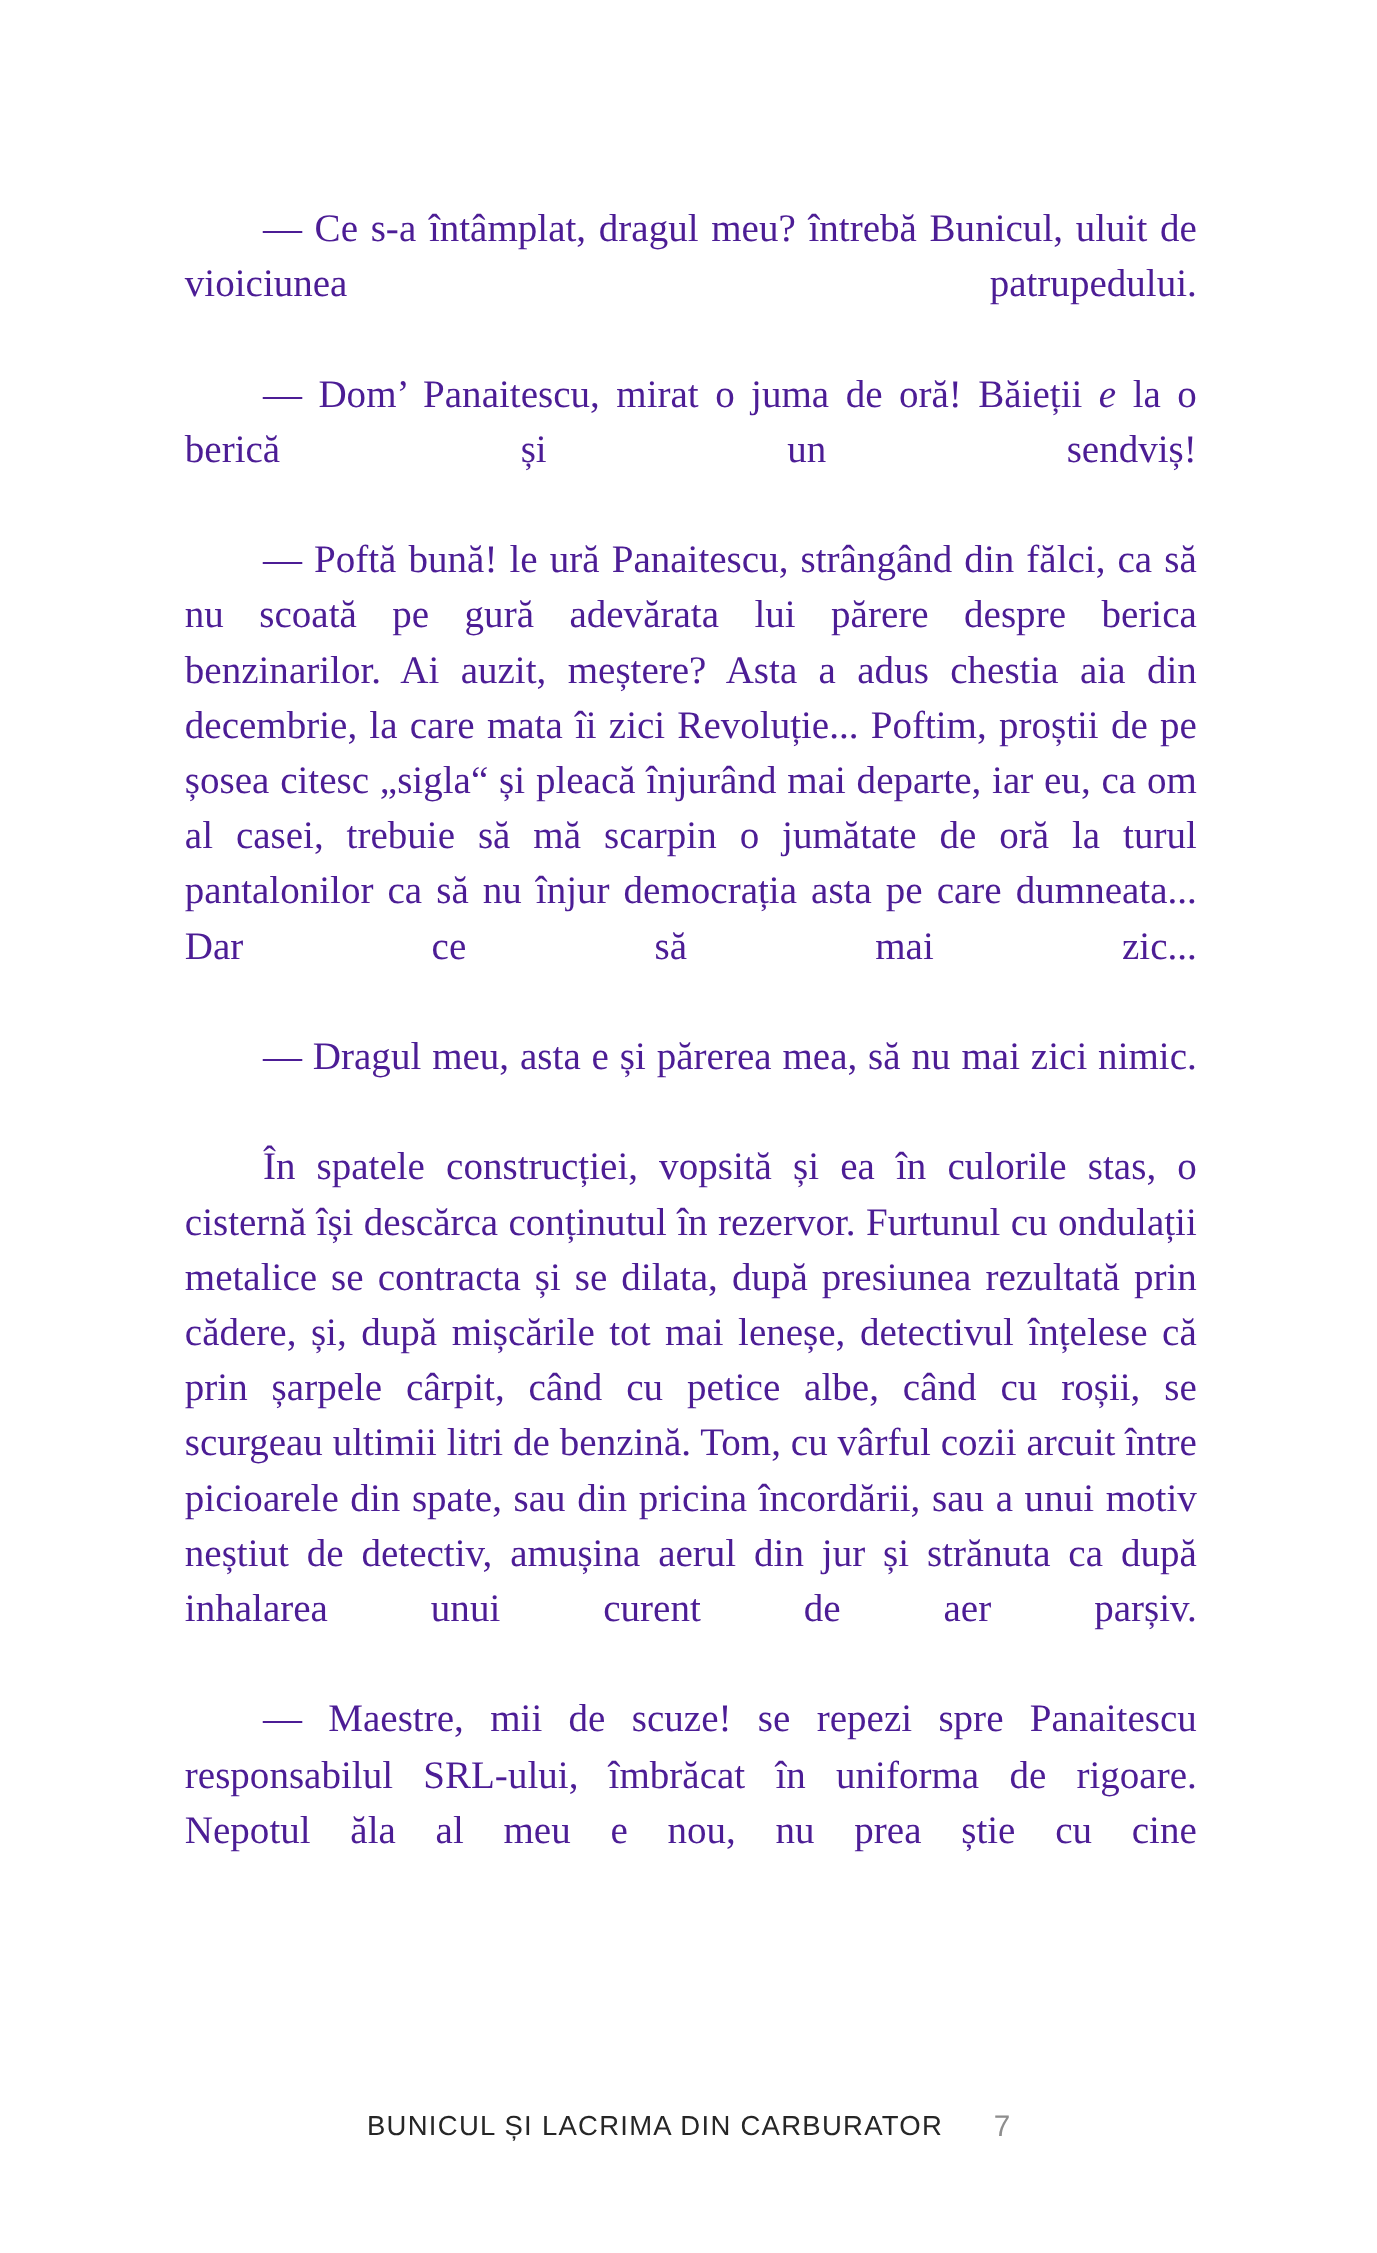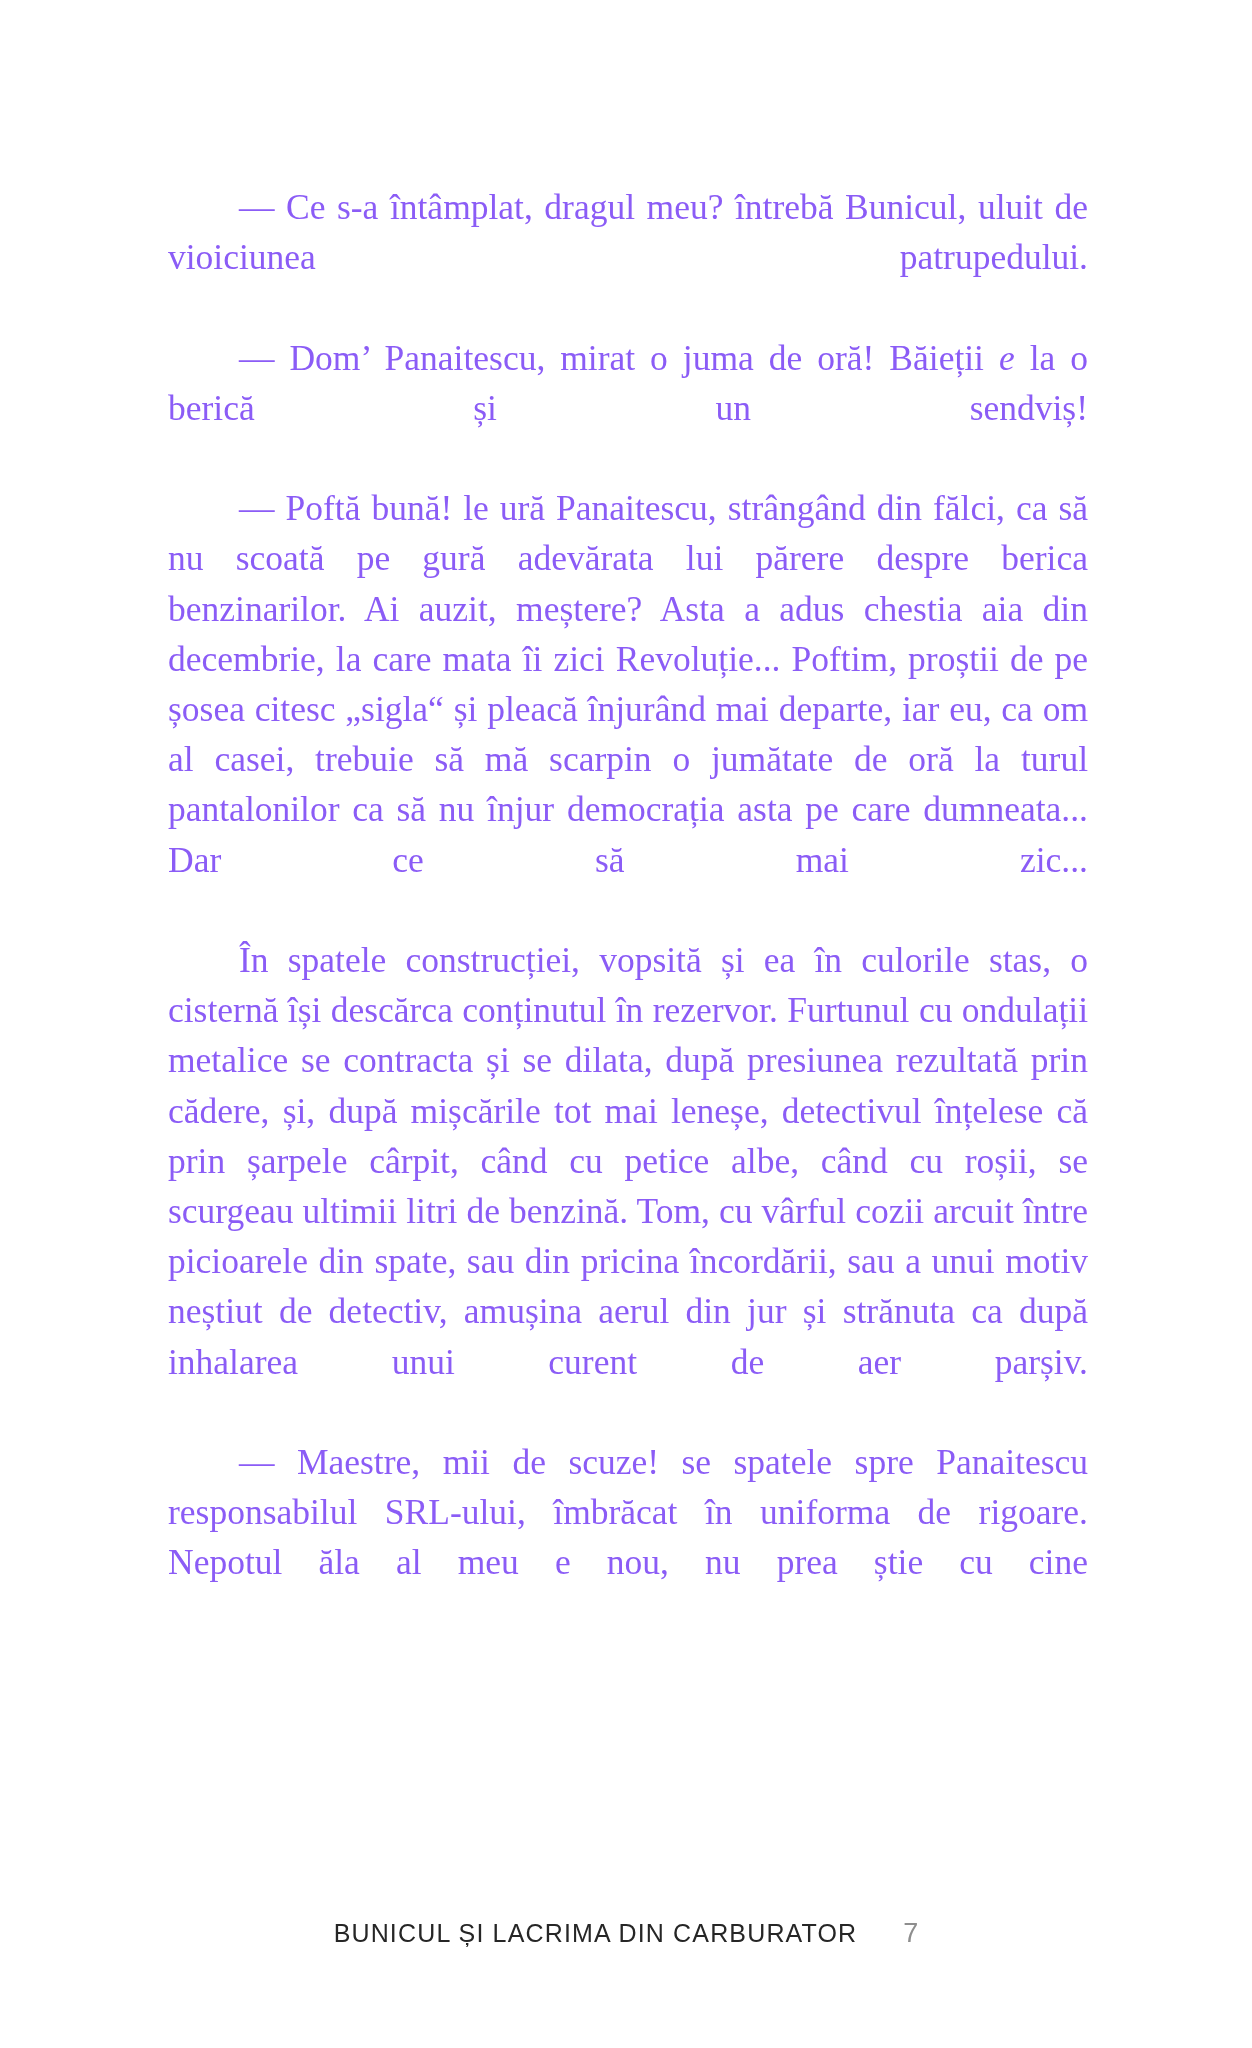--- a/index.html
+++ b/index.html
@@ -18,21 +18,21 @@
   }
 
   .text-block {
     position: absolute;
     left: 168px;
     top: 182px;
     width: 920px;
     font-family: "Liberation Serif", "DejaVu Serif", serif;
     font-size: 35.5px;
     line-height: 50.2px;
-    color: #8b5cf6;
+    color: #4c1d95;
     text-align: justify;
     text-justify: inter-word;
     hyphens: manual;
     -webkit-hyphens: manual;
   }
 
   .text-block p {
     margin: 0;
     text-indent: 2.0em;
     text-align: justify;
@@ -83,24 +83,25 @@
 
   <div class="text-block">
 
     <p>— Ce s-a întâmplat, dragul meu? întrebă Bunicul, uluit de vioiciunea patrupedului.</p>
 
 
     <p><span>— Dom’ Panaitescu, mirat o juma de oră! Băieții </span><em class="it">e</em><span> la o berică și un sendviș!</span></p>
 
     <p>— Poftă bună! le ură Panaitescu, strângând din fălci, ca să nu scoată pe gură adevărata lui părere despre berica benzinarilor. Ai auzit, meștere? Asta a adus chestia aia din decembrie, la care mata îi zici Revoluție... Poftim, proștii de pe șosea citesc „sigla“ și pleacă înjurând mai departe, iar eu, ca om al casei, trebuie să mă scarpin o jumătate de oră la turul pantalonilor ca să nu înjur democrația asta pe care dumneata... Dar ce să mai zic...</p>
 
+    <p>— Dragul meu, asta e și părerea mea, să nu mai zici nimic.</p>
 
     <p>În spatele construcției, vopsită și ea în culorile stas, o cisternă își descărca conținutul în rezervor. Furtunul cu ondulații metalice se contracta și se dilata, după presiunea rezultată prin cădere, și, după mișcările tot mai leneșe, detectivul înțelese că prin șarpele cârpit, când cu petice albe, când cu roșii, se scurgeau ultimii litri de benzină. Tom, cu vârful cozii arcuit între picioarele din spate, sau din pricina încordării, sau a unui motiv neștiut de detectiv, amușina aerul din jur și strănuta ca după inhalarea unui curent de aer parșiv.</p>
 
-    <p>— Maestre, mii de scuze! se spatele spre Panaitescu responsabilul SRL-ului, îmbrăcat în uniforma de rigoare. Nepotul ăla al meu e nou, nu prea știe cu cine</p>
+    <p>— Maestre, mii de scuze! se repezi spre Panaitescu responsabilul SRL-ului, îmbrăcat în uniforma de rigoare. Nepotul ăla al meu e nou, nu prea știe cu cine</p>
 
   </div>
 
   <div class="footer">
     <span class="running-head">BUNICUL ȘI LACRIMA DIN CARBURATOR</span>
     <span class="page-number">7</span>
   </div>
 
 </div>
 

